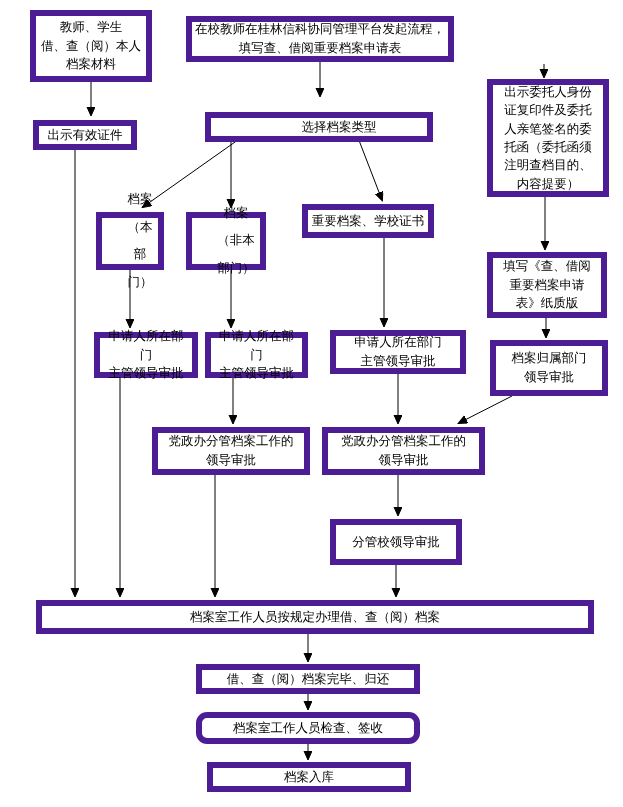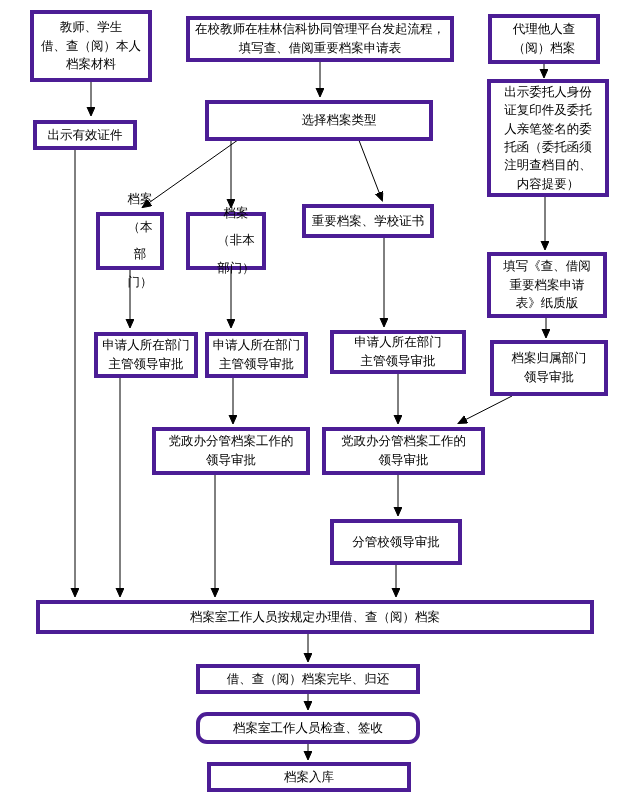--- a/index.html
+++ b/index.html
@@ -11,21 +11,21 @@
   #canvas {
     position: relative;
     width: 623px;
     height: 807px;
     background: #ffffff;
     overflow: hidden;
   }
   .node {
     position: absolute;
     box-sizing: border-box;
-    border: 4px solid #4c1d95;
+    border: 6px solid #4c1d95;
     background: #ffffff;
     color: #000000;
     display: flex;
     align-items: center;
     justify-content: center;
     text-align: center;
     white-space: pre-line;
     font-size: 12.5px;
     line-height: 1.5;
     padding: 2px 3px;
@@ -73,25 +73,23 @@
     <line x1="308" y1="634" x2="308" y2="661" marker-end="url(#arrow)"></line>
     <line x1="308" y1="694" x2="308" y2="709" marker-end="url(#arrow)"></line>
     <line x1="308" y1="744" x2="308" y2="759" marker-end="url(#arrow)"></line>
   </svg>
 
   <div class="node" style="left:30px;  top:10px;  width:122px; height:72px;">教师、学生
 借、查（阅）本人
 档案材料</div>
   <div class="node" style="left:186px; top:16px;  width:268px; height:46px;">在校教师在桂林信科协同管理平台发起流程，
 填写查、借阅重要档案申请表</div>
-  <div class="node" style="left:488px; top:14px;  width:112px; height:50px;">代理他人查
-（阅）档案</div>
 
   <div class="node" style="left:33px;  top:120px; width:104px; height:30px;">出示有效证件</div>
-  <div class="node" style="left:205px; top:100px; width:228px; height:41px;padding-left:43px;">选择档案类型</div>
+  <div class="node" style="left:205px; top:112px; width:228px; height:30px;padding-left:43px;">选择档案类型</div>
   <div class="node dense" style="left:487px; top:79px; width:122px; height:118px;">出示委托人身份
 证复印件及委托
 人亲笔签名的委
 托函（委托函须
 注明查档目的、
 内容提要）</div>
 
   <div class="node gap2" style="left:96px;  top:212px; width:68px;  height:58px;">档案
 （本部门）</div>
   <div class="node gap2" style="left:186px; top:212px; width:80px;  height:58px;">档案

